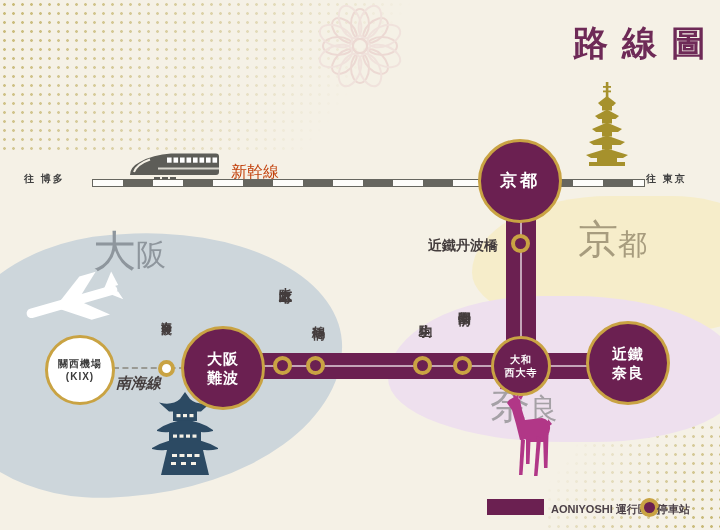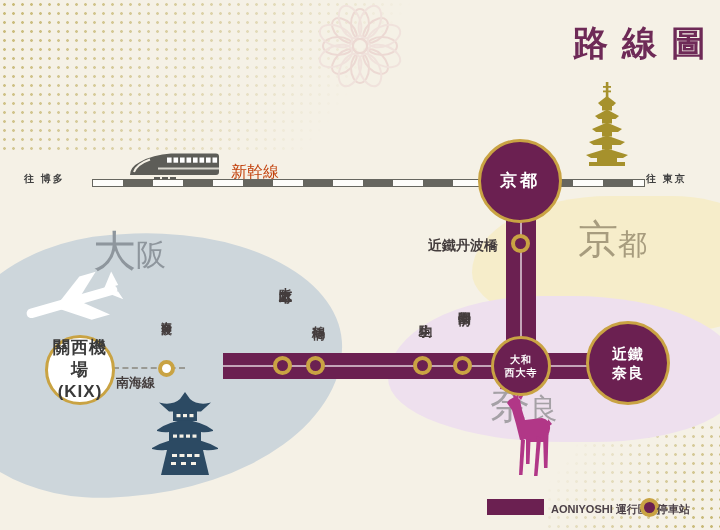--- a/index.html
+++ b/index.html
@@ -47,21 +47,21 @@
   .stop{position:absolute;z-index:4;width:11px;height:11px;border:4.5px solid #c9a343;
     border-radius:50%;background:#6b2051;box-sizing:content-box;}
   .stop-white{background:#ffffff;width:9px;height:9px;border-width:4px;}
   
   .dashed-link{position:absolute;left:113px;top:367px;width:72px;border-top:2px dashed #9a9a94;z-index:2;}
   
   .circle{position:absolute;z-index:5;border-radius:50%;background:#6b2051;border:3px solid #c9a343;
     display:flex;flex-direction:column;align-items:center;justify-content:center;
     color:#fff;font-weight:bold;text-align:center;box-sizing:border-box;}
   .circle .ln{line-height:1.3;letter-spacing:1px;}
-  .c-kix{left:45px;top:335px;width:70px;height:70px;background:#fff;color:#3a3a3a;font-size:17px;}
+  .c-kix{left:45px;top:335px;width:70px;height:70px;background:#fff;color:#3a3a3a;font-size:10px;}
   .c-namba{left:181px;top:326px;width:84px;height:84px;font-size:15px;}
   .c-kyoto{left:478px;top:139px;width:84px;height:84px;font-size:17px;}
   .c-kyoto .ln{letter-spacing:3px;}
   .c-saidaiji{left:491px;top:336px;width:60px;height:60px;font-size:10px;}
   .c-nara{left:586px;top:321px;width:84px;height:84px;font-size:15px;}
   
   .vlabel{position:absolute;z-index:4;writing-mode:vertical-rl;text-orientation:upright;
     font-weight:bold;font-size:13px;color:#443d3d;letter-spacing:1px;}
   .hlabel{position:absolute;z-index:4;font-weight:bold;font-size:14px;color:#443d3d;}
   
@@ -175,25 +175,29 @@
   <div class="stop" style="left:453px;top:356px;"></div>
   <div class="stop" style="left:511px;top:234px;"></div>
   <div class="stop stop-white" style="left:158px;top:360px;"></div>
 
   <div class="vlabel" style="left:276px;top:277px;">大阪上本町</div>
   <div class="vlabel" style="left:309px;top:316px;">鶴橋</div>
   <div class="vlabel" style="left:416px;top:314px;">生駒</div>
   <div class="vlabel" style="left:455px;top:301px;">學園前</div>
   <div class="vlabel" style="left:160px;top:313px;font-size:10.5px;">南海難波</div>
   <div class="hlabel" style="left:428px;top:237px;">近鐵丹波橋</div>
-  <div class="hlabel" style="left:116px;top:374px;font-size:13px;">南海線</div>
+  <div class="hlabel" style="left:116px;top:374px;font-size:15px;font-style:italic;">南海線</div>
 
   <div class="circle c-kix">
     <span class="ln">關西機場</span>
     <span class="ln">(KIX)</span>
+  </div>
+  <div class="circle c-namba">
+    <span class="ln">大阪</span>
+    <span class="ln">難波</span>
   </div>
   <div class="circle c-kyoto">
     <span class="ln">京都</span>
   </div>
   <div class="circle c-saidaiji">
     <span class="ln">大和</span>
     <span class="ln">西大寺</span>
   </div>
   <div class="circle c-nara">
     <span class="ln">近鐵</span>

